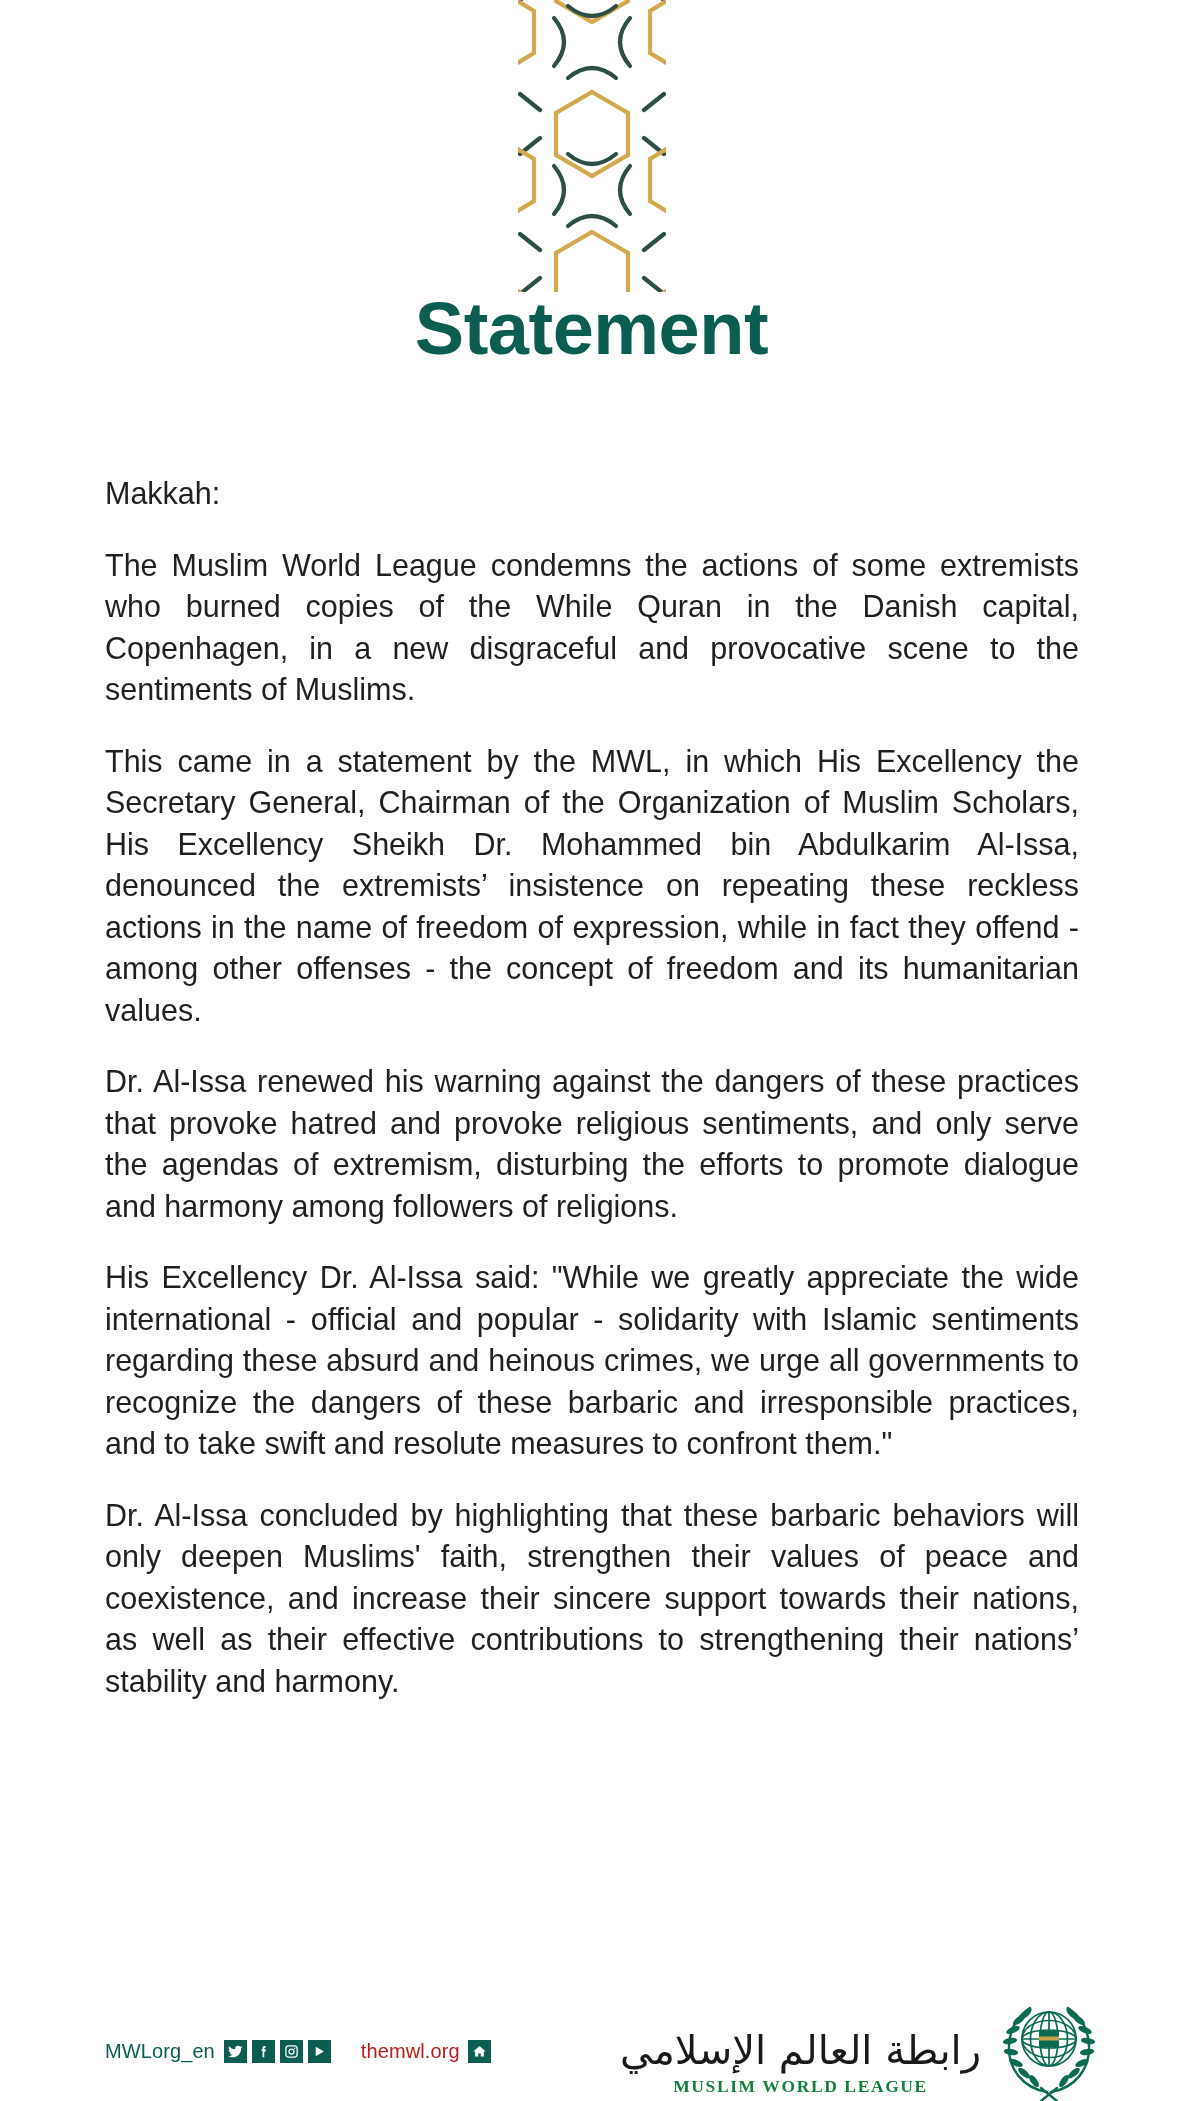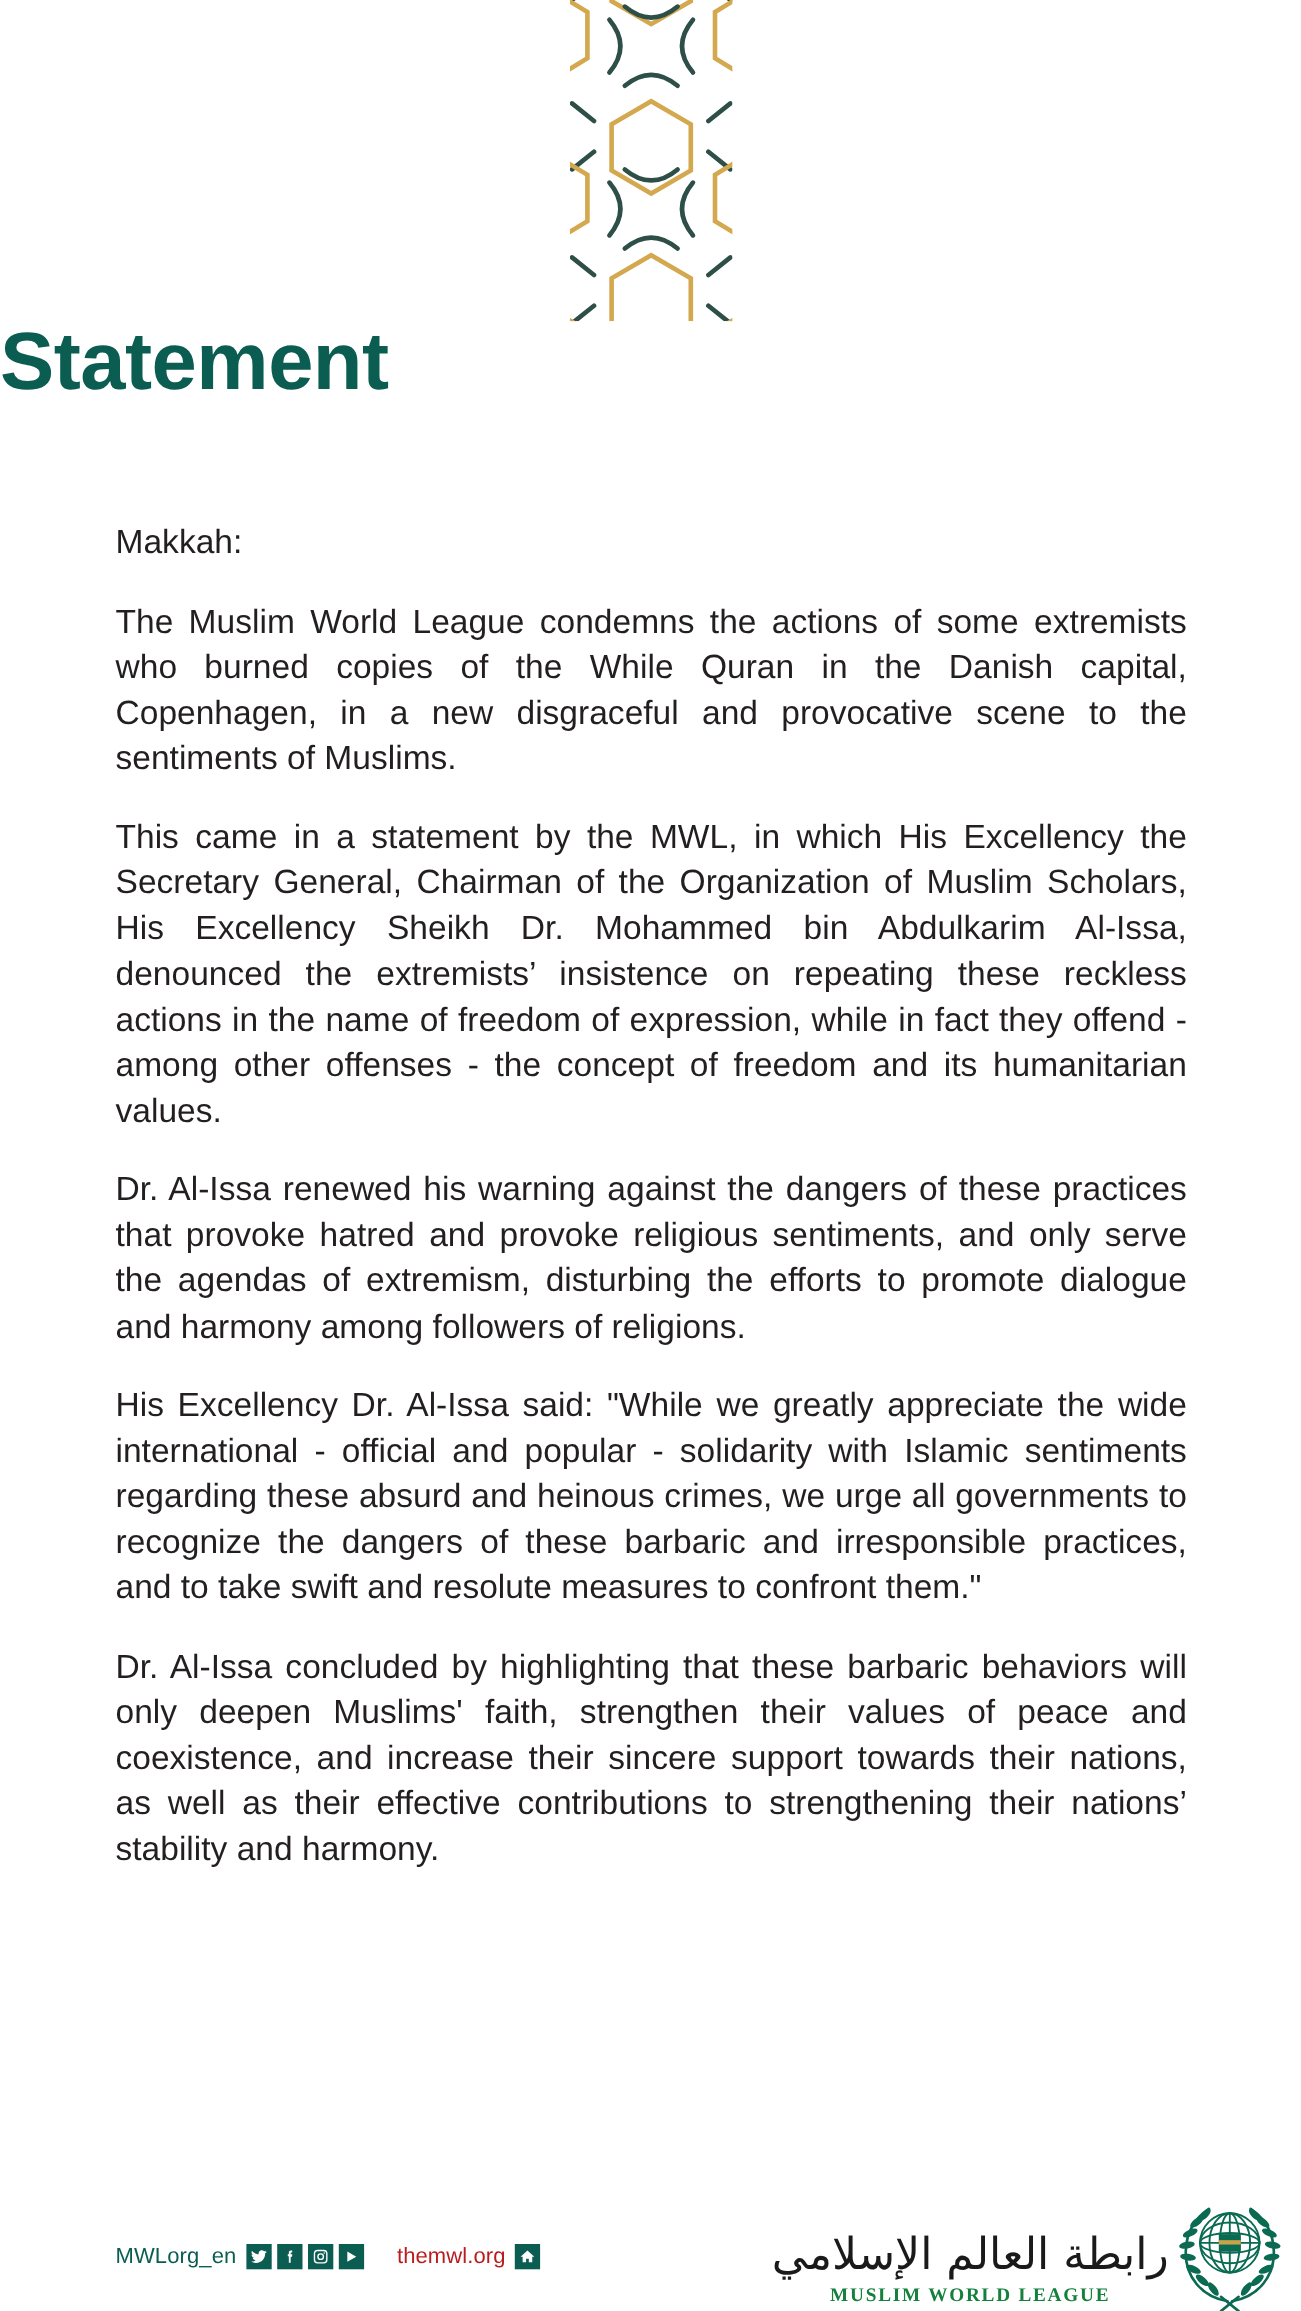--- a/index.html
+++ b/index.html
@@ -30,21 +30,21 @@
     overflow: hidden;
   }
   .pattern-band svg { display: block; }
 
   
   .title {
     position: absolute;
     left: 0;
     top: 292px;
     width: 1183px;
-    text-align: left;
+    text-align: center;
     font-size: 74px;
     font-weight: 700;
     letter-spacing: -0.5px;
     color: #0b5d52;
     line-height: 1;
   }
 
   
   .body-col {
     position: absolute;
@@ -117,22 +117,22 @@
 
   
   .logo {
     position: absolute;
     right: 82px;
     bottom: 0px;
     width: 330px;
     height: 128px;
     display: flex;
     align-items: flex-end;
-    justify-content: center;
-    gap: 4px;
+    justify-content: flex-end;
+    gap: 16px;
   }
   .logo-words {
     display: flex;
     flex-direction: column;
     align-items: center;
     padding-bottom: 4px;
   }
   .logo-arabic {
     font-family: "DejaVu Sans", sans-serif;
     font-size: 40px;

